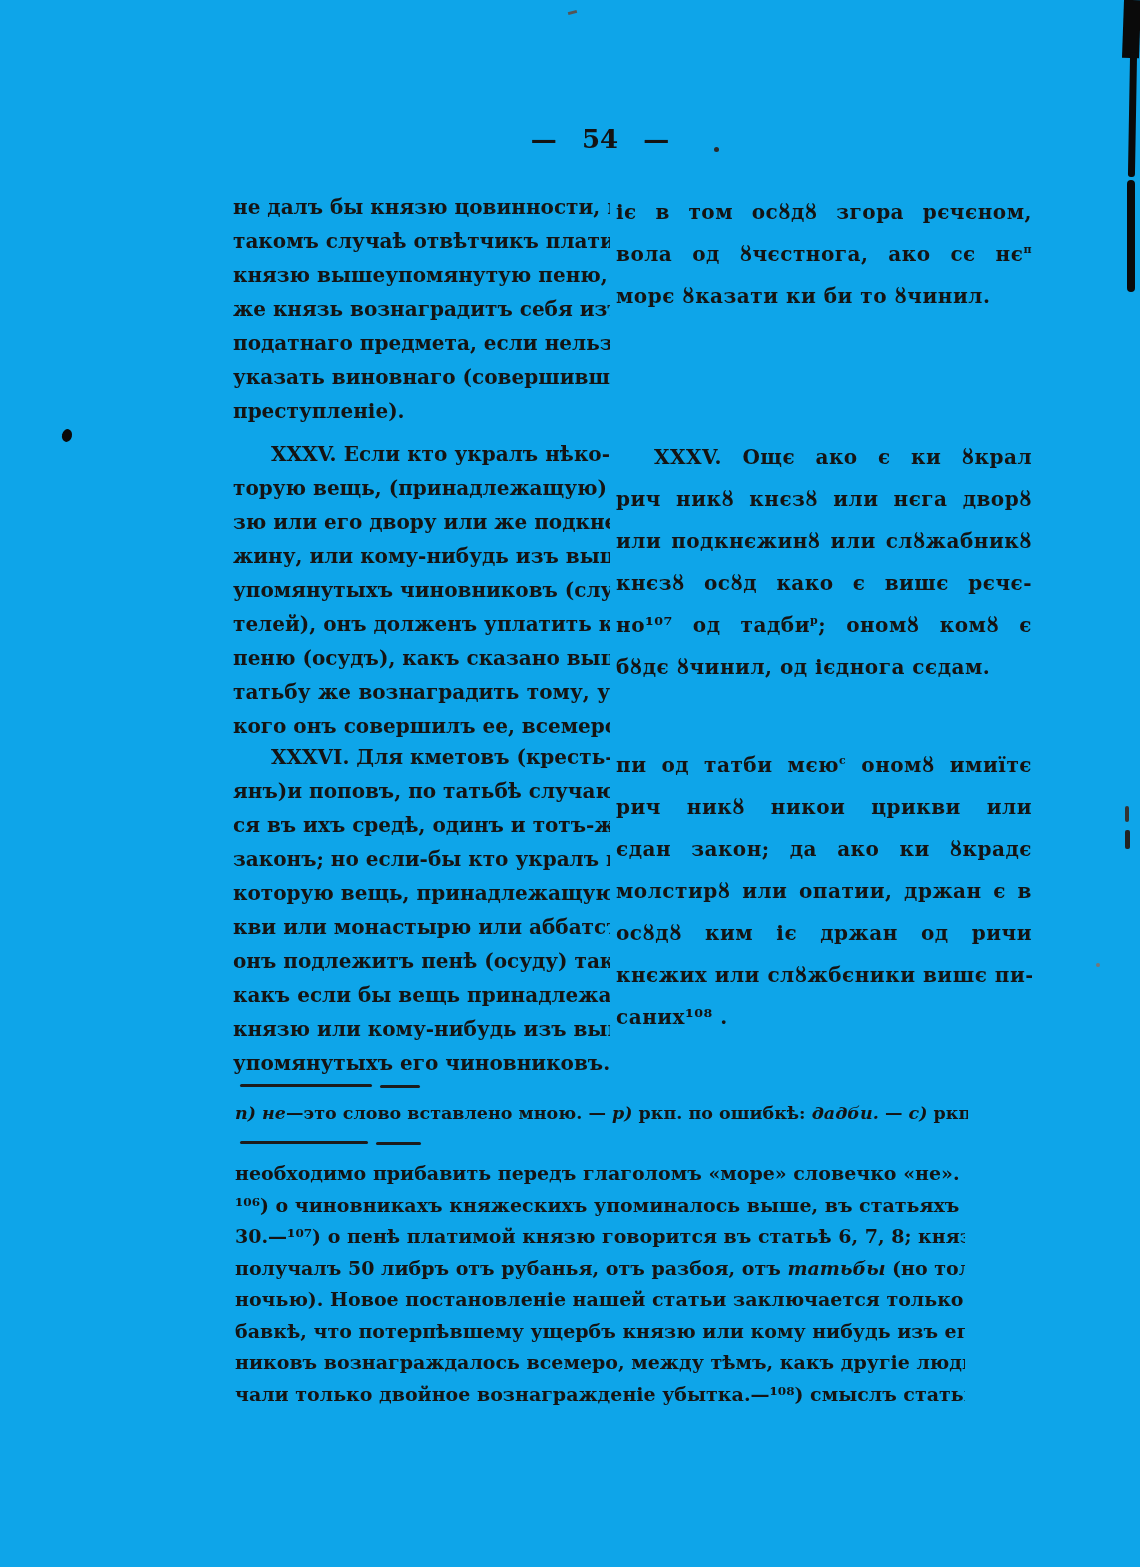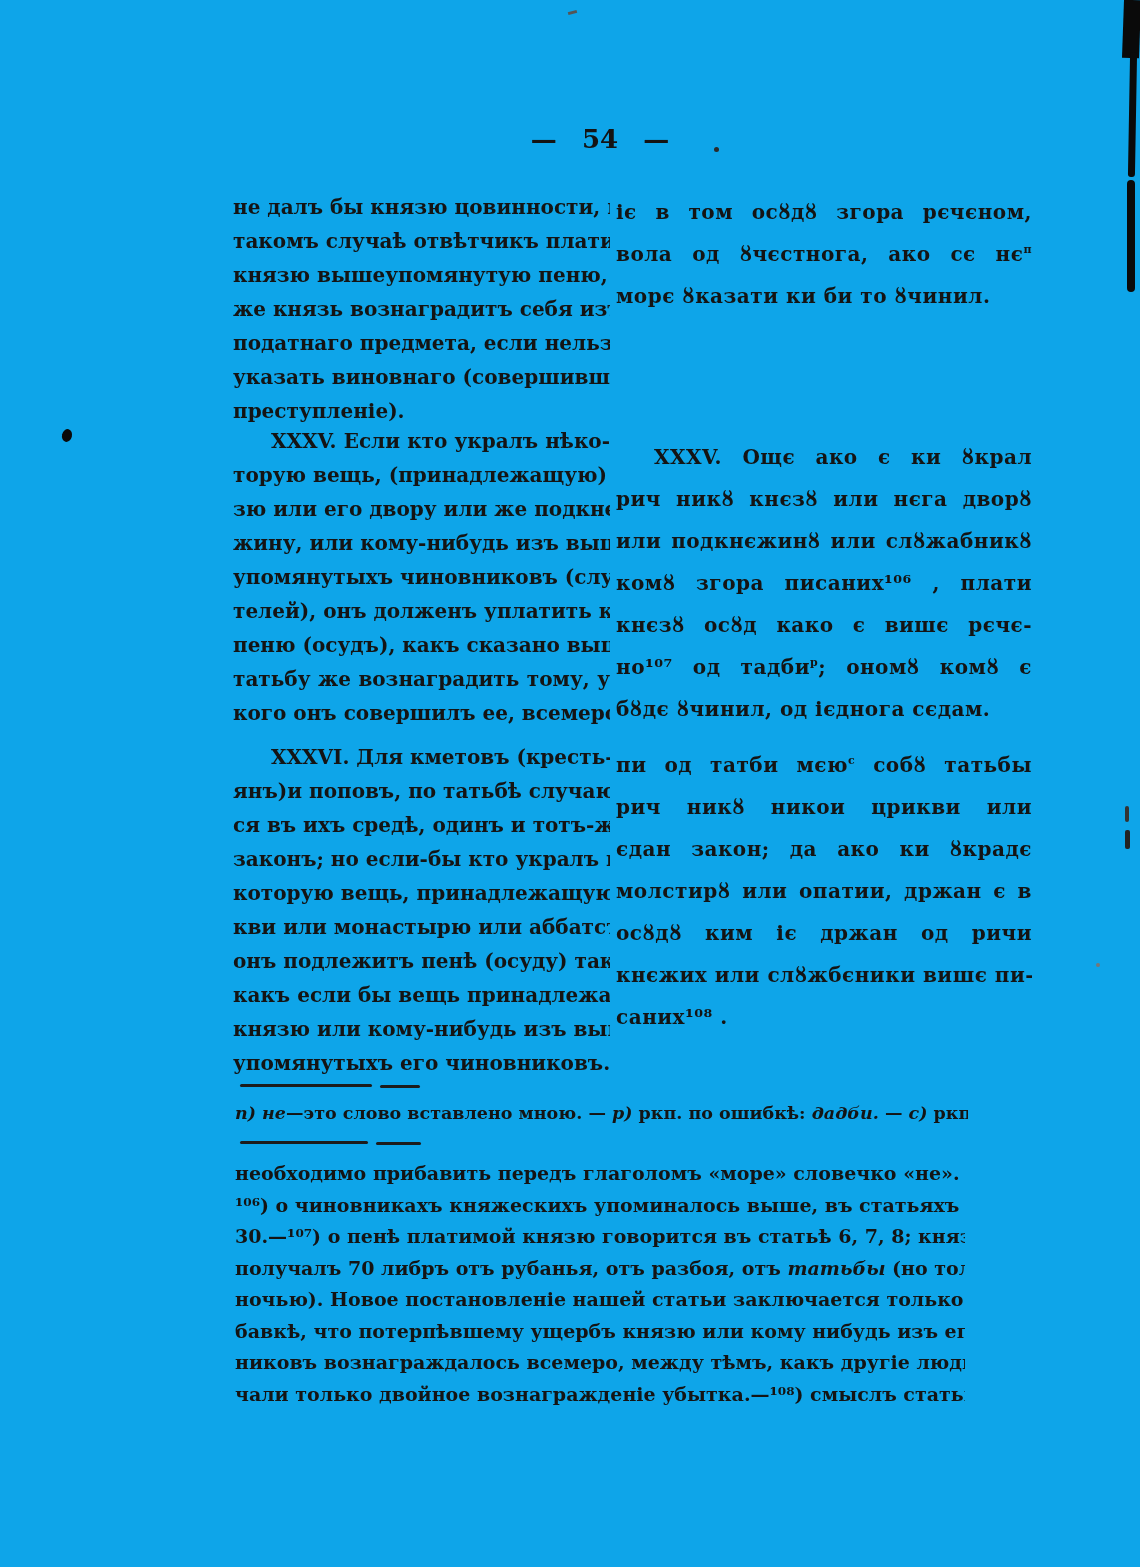--- a/index.html
+++ b/index.html
@@ -9,21 +9,21 @@
        font-size:26px;font-weight:700;word-spacing:16px;}
   .para{position:absolute;}
   .lcol{left:233px;width:377px;font-size:20px;font-weight:700;}
   .rcol{left:616px;width:416px;font-size:20px;font-weight:700;letter-spacing:.5px;}
   .lcol .ln{line-height:34px;height:34px;}
   .rcol .ln{line-height:42px;height:42px;}
   .ln{text-align:justify;text-align-last:justify;overflow:hidden;white-space:nowrap;}
   .ln.last{text-align-last:left;}
   .ln.indent{text-indent:38px;}
   sup{font-size:55%;vertical-align:super;line-height:0;font-weight:700;}
-  .p-li{top:190px;} .p-lx{top:424px;} .p-lv{top:740px;}
+  .p-li{top:190px;} .p-lx{top:437px;} .p-lv{top:740px;}
   .p-ri{top:191px;} .p-rx{top:436px;} .p-rv{top:744px;}
   .rule{position:absolute;background:#1c1c1c;border-radius:2px;}
   .fvar{position:absolute;left:235px;top:1099px;width:733px;font-size:17.5px;font-weight:700;
         text-align:justify;text-align-last:justify;white-space:nowrap;overflow:hidden;line-height:28px;height:28px;}
   .fvar .it,.fc .it{font-style:italic;}
   .fc{position:absolute;left:235px;top:1158px;width:730px;font-size:19px;font-weight:700;}
   .fc .ln{line-height:31.5px;height:31.5px;}
   .art{position:absolute;background:#0a0a0a;}
   .dot{border-radius:50%;}
 </style>
@@ -72,28 +72,27 @@
   <div class="para rcol p-ri">
     <div class="ln">іє в том осȣдȣ згора рєчєном,</div>
     <div class="ln"><span>вола од ȣчєстнога, ако сє нє</span><sup>п</sup></div>
     <div class="ln last">морє ȣказати ки би то ȣчинил.</div>
   </div>
 
   <div class="para rcol p-rx">
     <div class="ln indent">XXXV. Ощє ако є ки ȣкрал</div>
     <div class="ln">рич никȣ кнєзȣ или нєга дворȣ</div>
     <div class="ln">или подкнєжинȣ или слȣжабникȣ</div>
-    <div class="ln">комȣ згора писаних¹⁰⁶ , плати</div>
     <div class="ln">кнєзȣ осȣд како є вишє рєчє-</div>
     <div class="ln"><span>но¹⁰⁷ од тадби</span><sup>р</sup><span>; ономȣ комȣ є</span></div>
     <div class="ln last">бȣдє ȣчинил, од ієднога сєдам.</div>
   </div>
 
   <div class="para rcol p-rv">
-    <div class="ln"><span>пи од татби мєю</span><sup>с</sup><span> собȣ татьбы</span></div>
+    <div class="ln"><span>пи од татби мєю</span><sup>с</sup><span> ономȣ имиїтє</span></div>
     <div class="ln">рич никȣ никои црикви или</div>
     <div class="ln">єдан закон; да ако ки ȣкрадє</div>
     <div class="ln">молстирȣ или опатии, држан є в</div>
     <div class="ln">осȣдȣ ким іє држан од ричи</div>
     <div class="ln">кнєжих или слȣжбєники вишє пи-</div>
     <div class="ln last">саних¹⁰⁸ .</div>
   </div>
 
   <div class="rule" style="left:240px;top:1084px;width:132px;height:3px;"></div>
   <div class="rule" style="left:380px;top:1085px;width:40px;height:3px;"></div>
@@ -102,21 +101,21 @@
     <span class="it">п) </span><span class="it">не</span><span>—это слово вставлено мною. — </span><span class="it">р) </span><span>ркп. по ошибкѣ: </span><span class="it">дадби.</span><span> — </span><span class="it">с) </span><span>ркп. </span>
   </div>
 
   <div class="rule" style="left:240px;top:1141px;width:128px;height:3px;"></div>
   <div class="rule" style="left:376px;top:1142px;width:45px;height:3px;"></div>
 
   <div class="fc">
     <div class="ln">необходимо прибавить передъ глаголомъ «море» словечко «не». —</div>
     <div class="ln">¹⁰⁶) о чиновникахъ княжескихъ упоминалось выше, въ статьяхъ 29 и</div>
     <div class="ln">30.—¹⁰⁷) о пенѣ платимой князю говорится въ статьѣ 6, 7, 8; князь</div>
-    <div class="ln"><span>получалъ 70 либръ отъ рубанья, отъ разбоя, отъ </span><span class="it">татьбы</span><span> (но только</span></div>
+    <div class="ln"><span>получалъ 50 либръ отъ рубанья, отъ разбоя, отъ </span><span class="it">татьбы</span><span> (но только</span></div>
     <div class="ln">ночью). Новое постановленіе нашей статьи заключается только въ при-</div>
     <div class="ln">бавкѣ, что потерпѣвшему ущербъ князю или кому нибудь изъ его чинов-</div>
     <div class="ln">никовъ вознаграждалось всемеро, между тѣмъ, какъ другіе люди полу-</div>
     <div class="ln last">чали только двойное вознагражденіе убытка.—¹⁰⁸) смыслъ статьи такой:</div>
   </div>
 
   <div class="art" style="left:1123px;top:0;width:17px;height:58px;transform:rotate(2deg);"></div>
   <div class="art" style="left:1129px;top:52px;width:7px;height:125px;border-radius:3px;transform:rotate(1deg);"></div>
   <div class="art" style="left:1127px;top:180px;width:8px;height:112px;border-radius:4px;"></div>
   <div class="art" style="left:568px;top:11px;width:9px;height:3px;background:#555;transform:rotate(-15deg);"></div>

